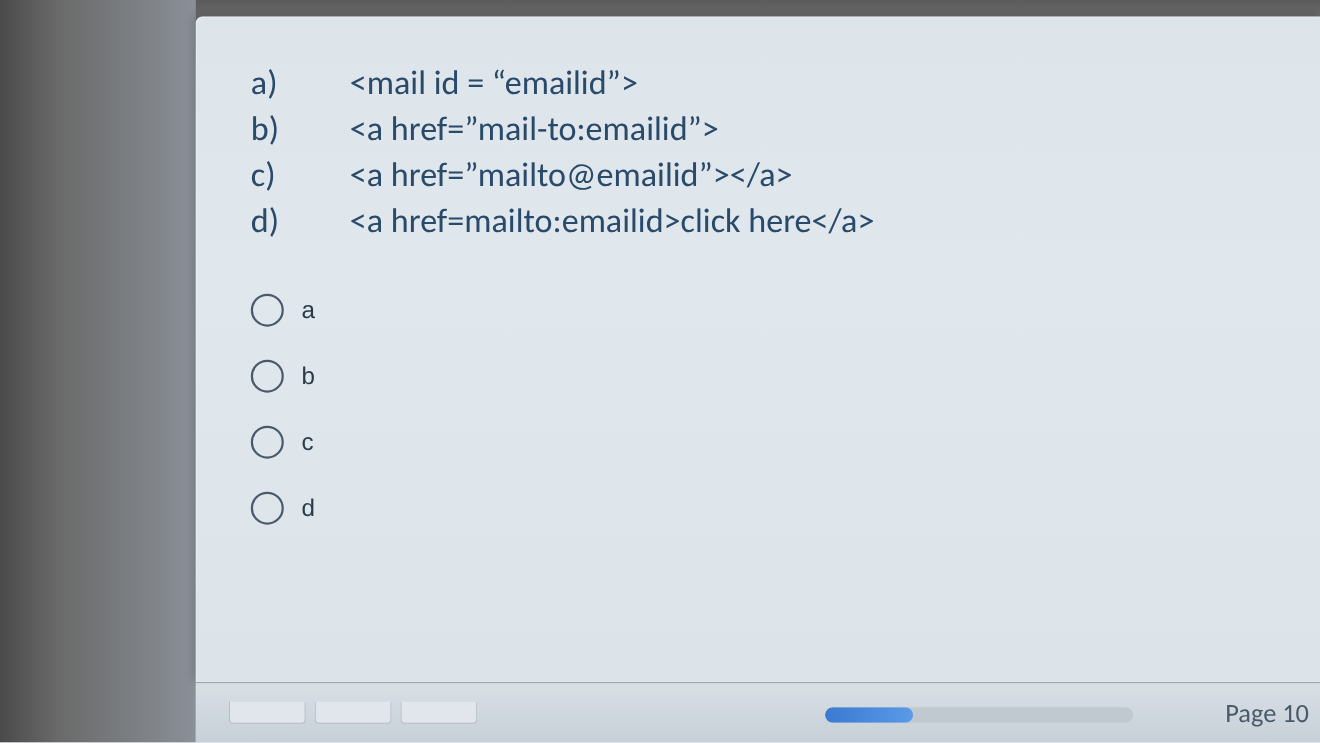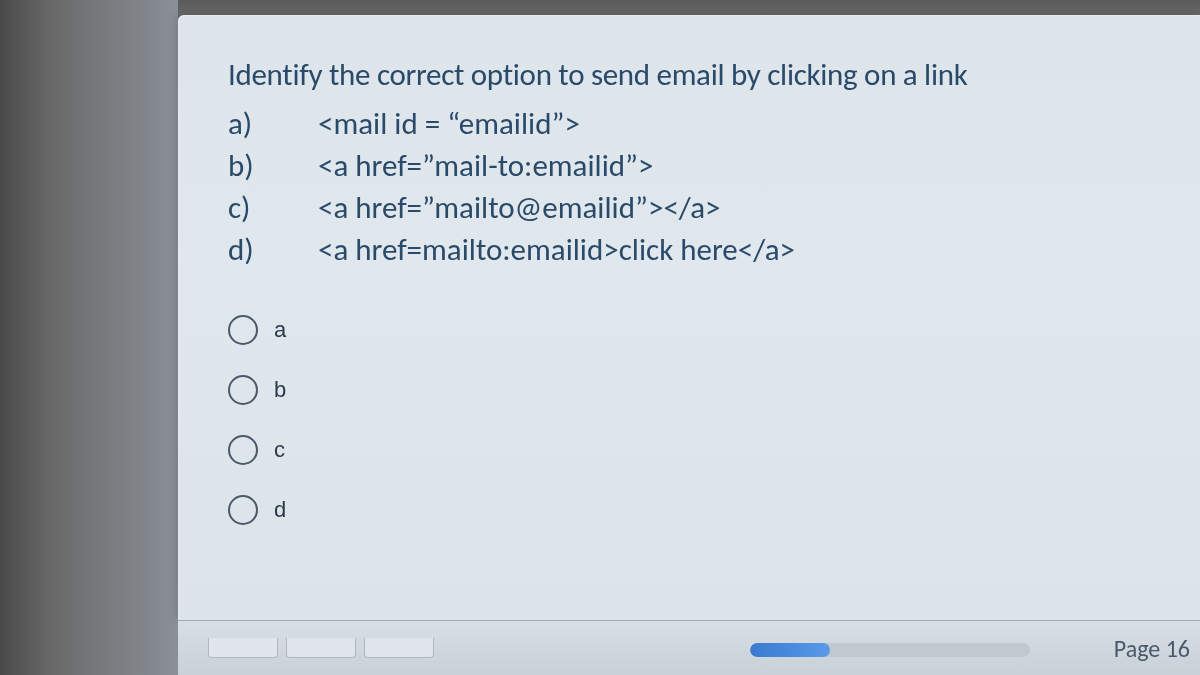--- a/index.html
+++ b/index.html
@@ -125,21 +125,20 @@
       height: 100%;
       background: linear-gradient(90deg, #4a4a4a 0%, #6a6a6a 30%, #8a9098 100%);
     }
   </style>
 </head>
 <body>
 
 <div class="left-shadow"></div>
 
 <div class="page-container">
-  <div class="question-title">Identify the correct option to send email  by clicking on a link</div>
 
   <div class="option-line">
     <span class="opt-letter">a)</span>
     <span class="opt-text">&lt;mail id = “emailid”&gt;</span>
   </div>
   <div class="option-line">
     <span class="opt-letter">b)</span>
     <span class="opt-text">&lt;a href=”mail-to:emailid”&gt;</span>
   </div>
   <div class="option-line">
@@ -173,14 +172,14 @@
 
 <div class="bottom-bar">
   <div class="bottom-tabs">
     <div class="bottom-tab"></div>
     <div class="bottom-tab"></div>
     <div class="bottom-tab"></div>
   </div>
   <div class="blue-bar">
     <div class="blue-fill"></div>
   </div>
-  <div class="page-num">Page 16</div>
+  <div class="page-num">Page 10</div>
 </div>
 
 </body></html>

